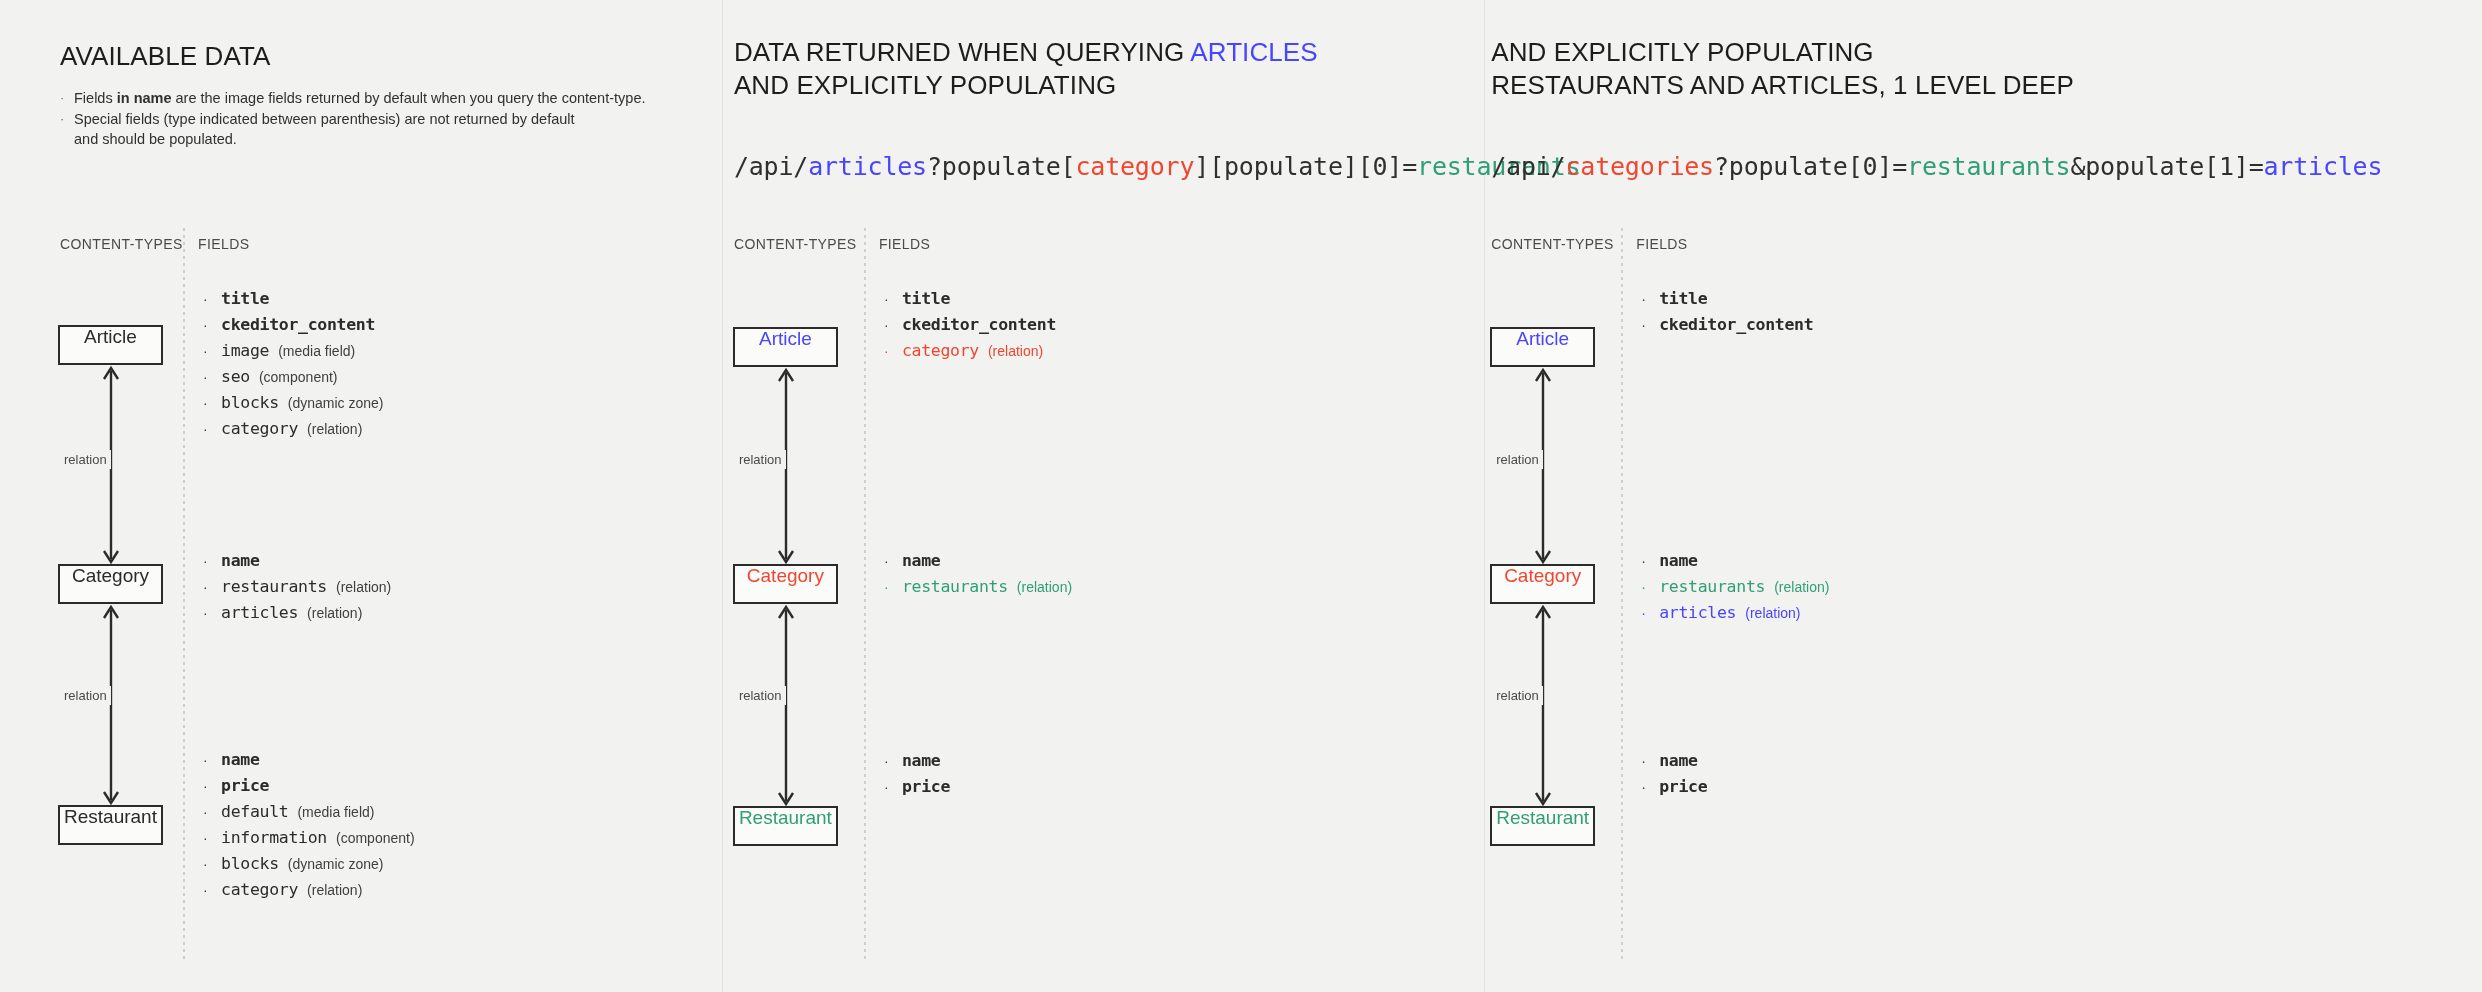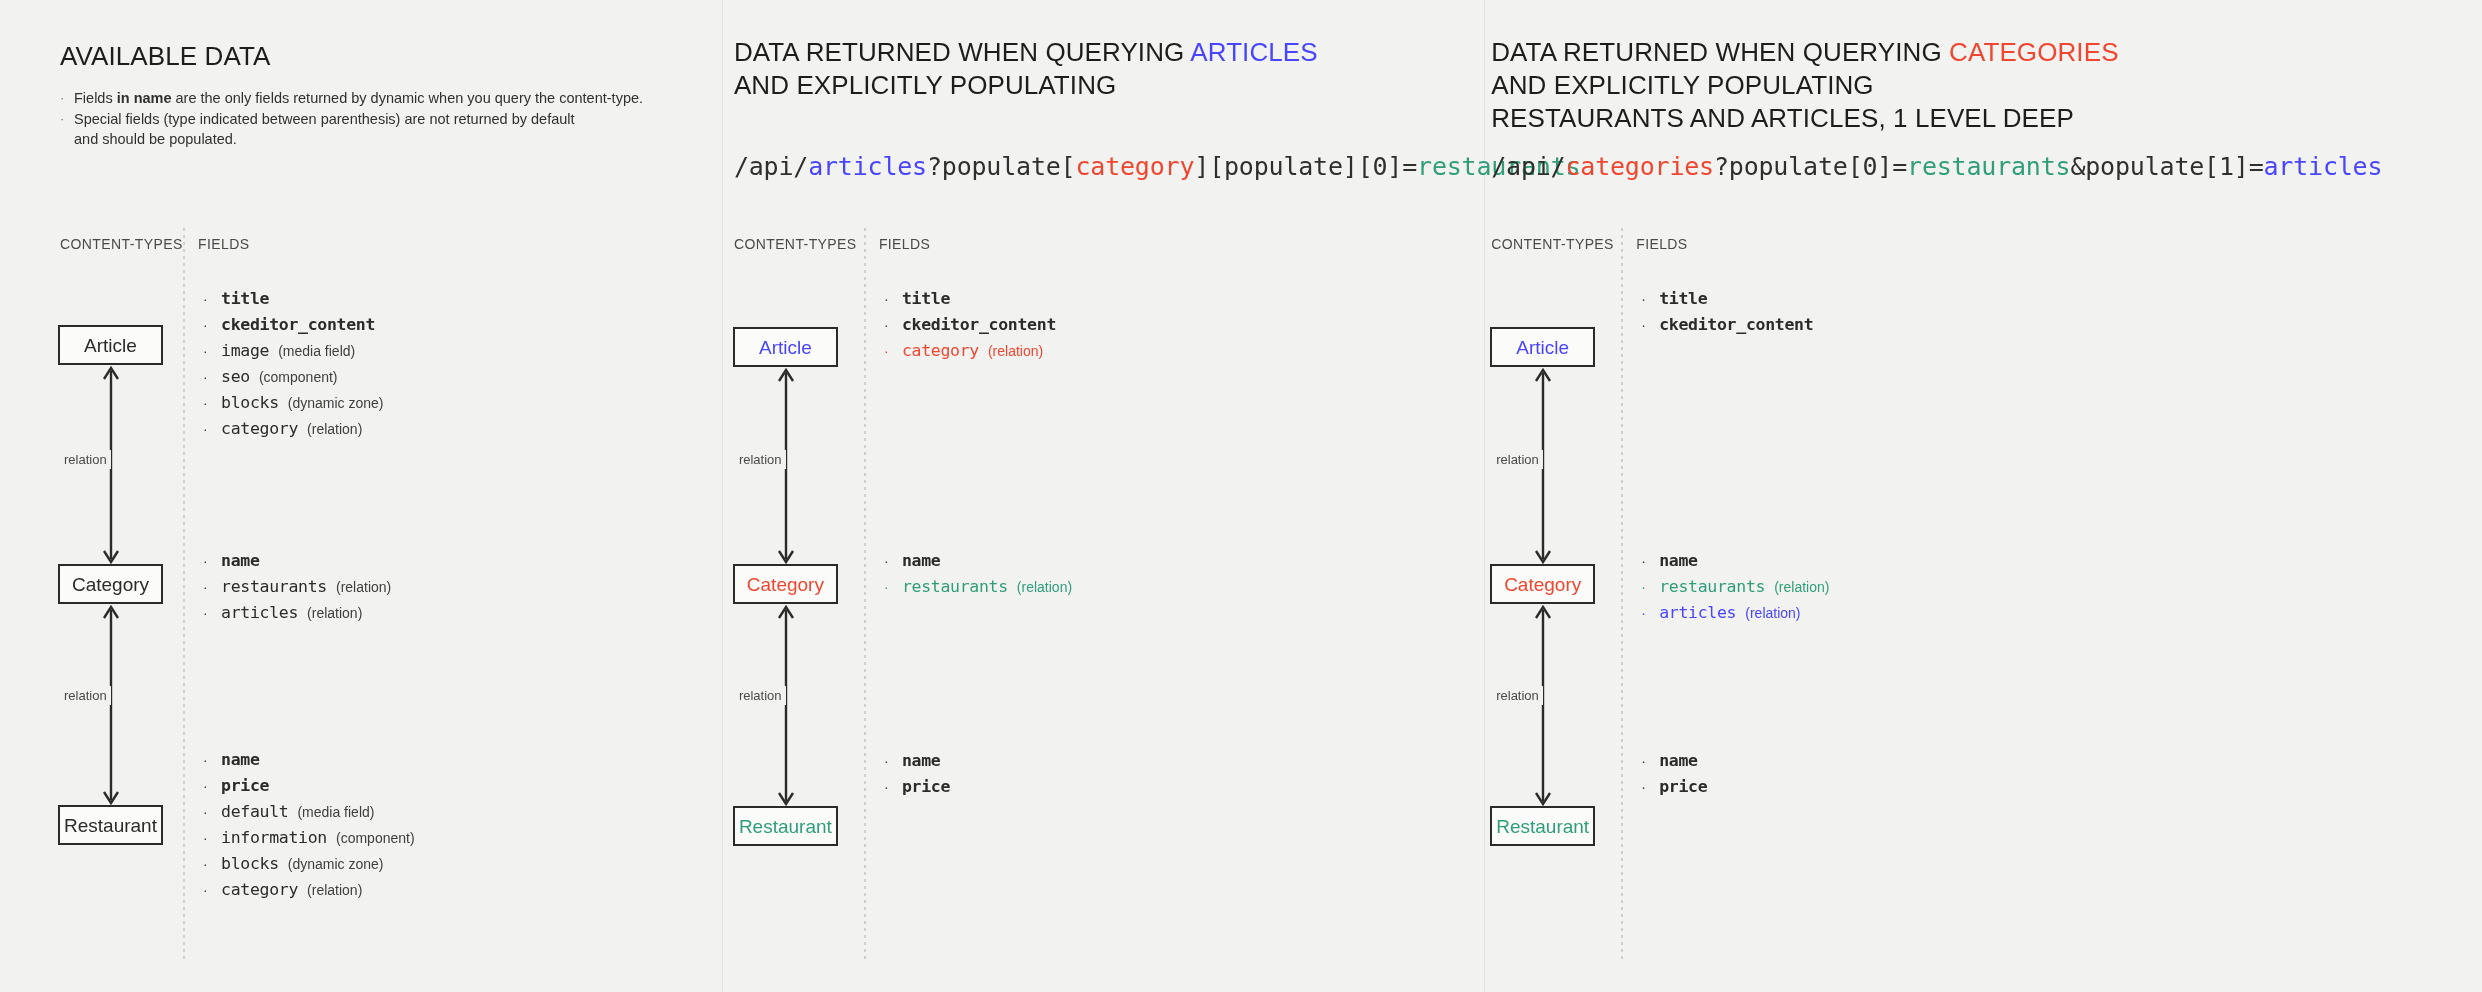--- a/index.html
+++ b/index.html
@@ -110,21 +110,20 @@
 
   
   .node {
     position: absolute;
     box-sizing: border-box;
     width: 105px;
     height: 40px;
     border: 2.5px solid #2b2b2a;
     background: #fbfbfa;
     display: flex;
-    align-items: center;
     justify-content: center;
     font-size: 19px;
     color: #2b2b2a;
     line-height: 1;
   }
   .node.blue  { color: #4945ff; }
   .node.red   { color: #f0462f; }
   .node.green { color: #2f9e79; }
 
   
@@ -187,21 +186,21 @@
 
   <section class="panel panel-left">
 
     <div class="heading" style="left:60px; top:40px;">
       <span>AVAILABLE DATA</span>
     </div>
 
     <div class="bullets" style="left:60px; top:88px; width:600px;">
       <div class="b-row">
         <span class="b-dot">·</span>
-        <span class="b-txt"><span>Fields </span><b>in name</b><span> are the only fields returned by dynamic when you query the content-type.</span></span>
+        <span class="b-txt"><span>Fields </span><b>in name</b><span> are the image fields returned by default when you query the content-type.</span></span>
       </div>
       <div class="b-row">
         <span class="b-dot">·</span>
         <span class="b-txt">Special fields (type indicated between parenthesis) are not returned by default
 and should be populated.</span>
       </div>
     </div>
 
     <div class="col-head" style="left:60px; top:236px;">CONTENT-TYPES</div>
     <div class="col-head" style="left:198px; top:236px;">FIELDS</div>
@@ -406,21 +405,20 @@
           <span class="f-dot">·</span>
           <span class="f-name">price</span>
           <span class="f-type"></span>
         </div>
     </div>
   </section>
 
   <section class="panel panel-right">
 
     <div class="heading" style="left:1px; top:36px;">
-      <div><span>DATA RETURNED WHEN QUERYING </span><span class="hl-red">CATEGORIES</span></div>
       <div>AND EXPLICITLY POPULATING</div>
       <div>RESTAURANTS AND ARTICLES, 1 LEVEL DEEP</div>
     </div>
 
     <div class="api" style="left:1px; top:152px;">
       <span>/api/</span><span class="t-red">categories</span><span>?populate[0]=</span><span class="t-green">restaurants</span><span>&amp;populate[1]=</span><span class="t-blue">articles</span>
     </div>
 
     <div class="col-head" style="left:1px; top:236px;">CONTENT-TYPES</div>
     <div class="col-head" style="left:146px; top:236px;">FIELDS</div>

